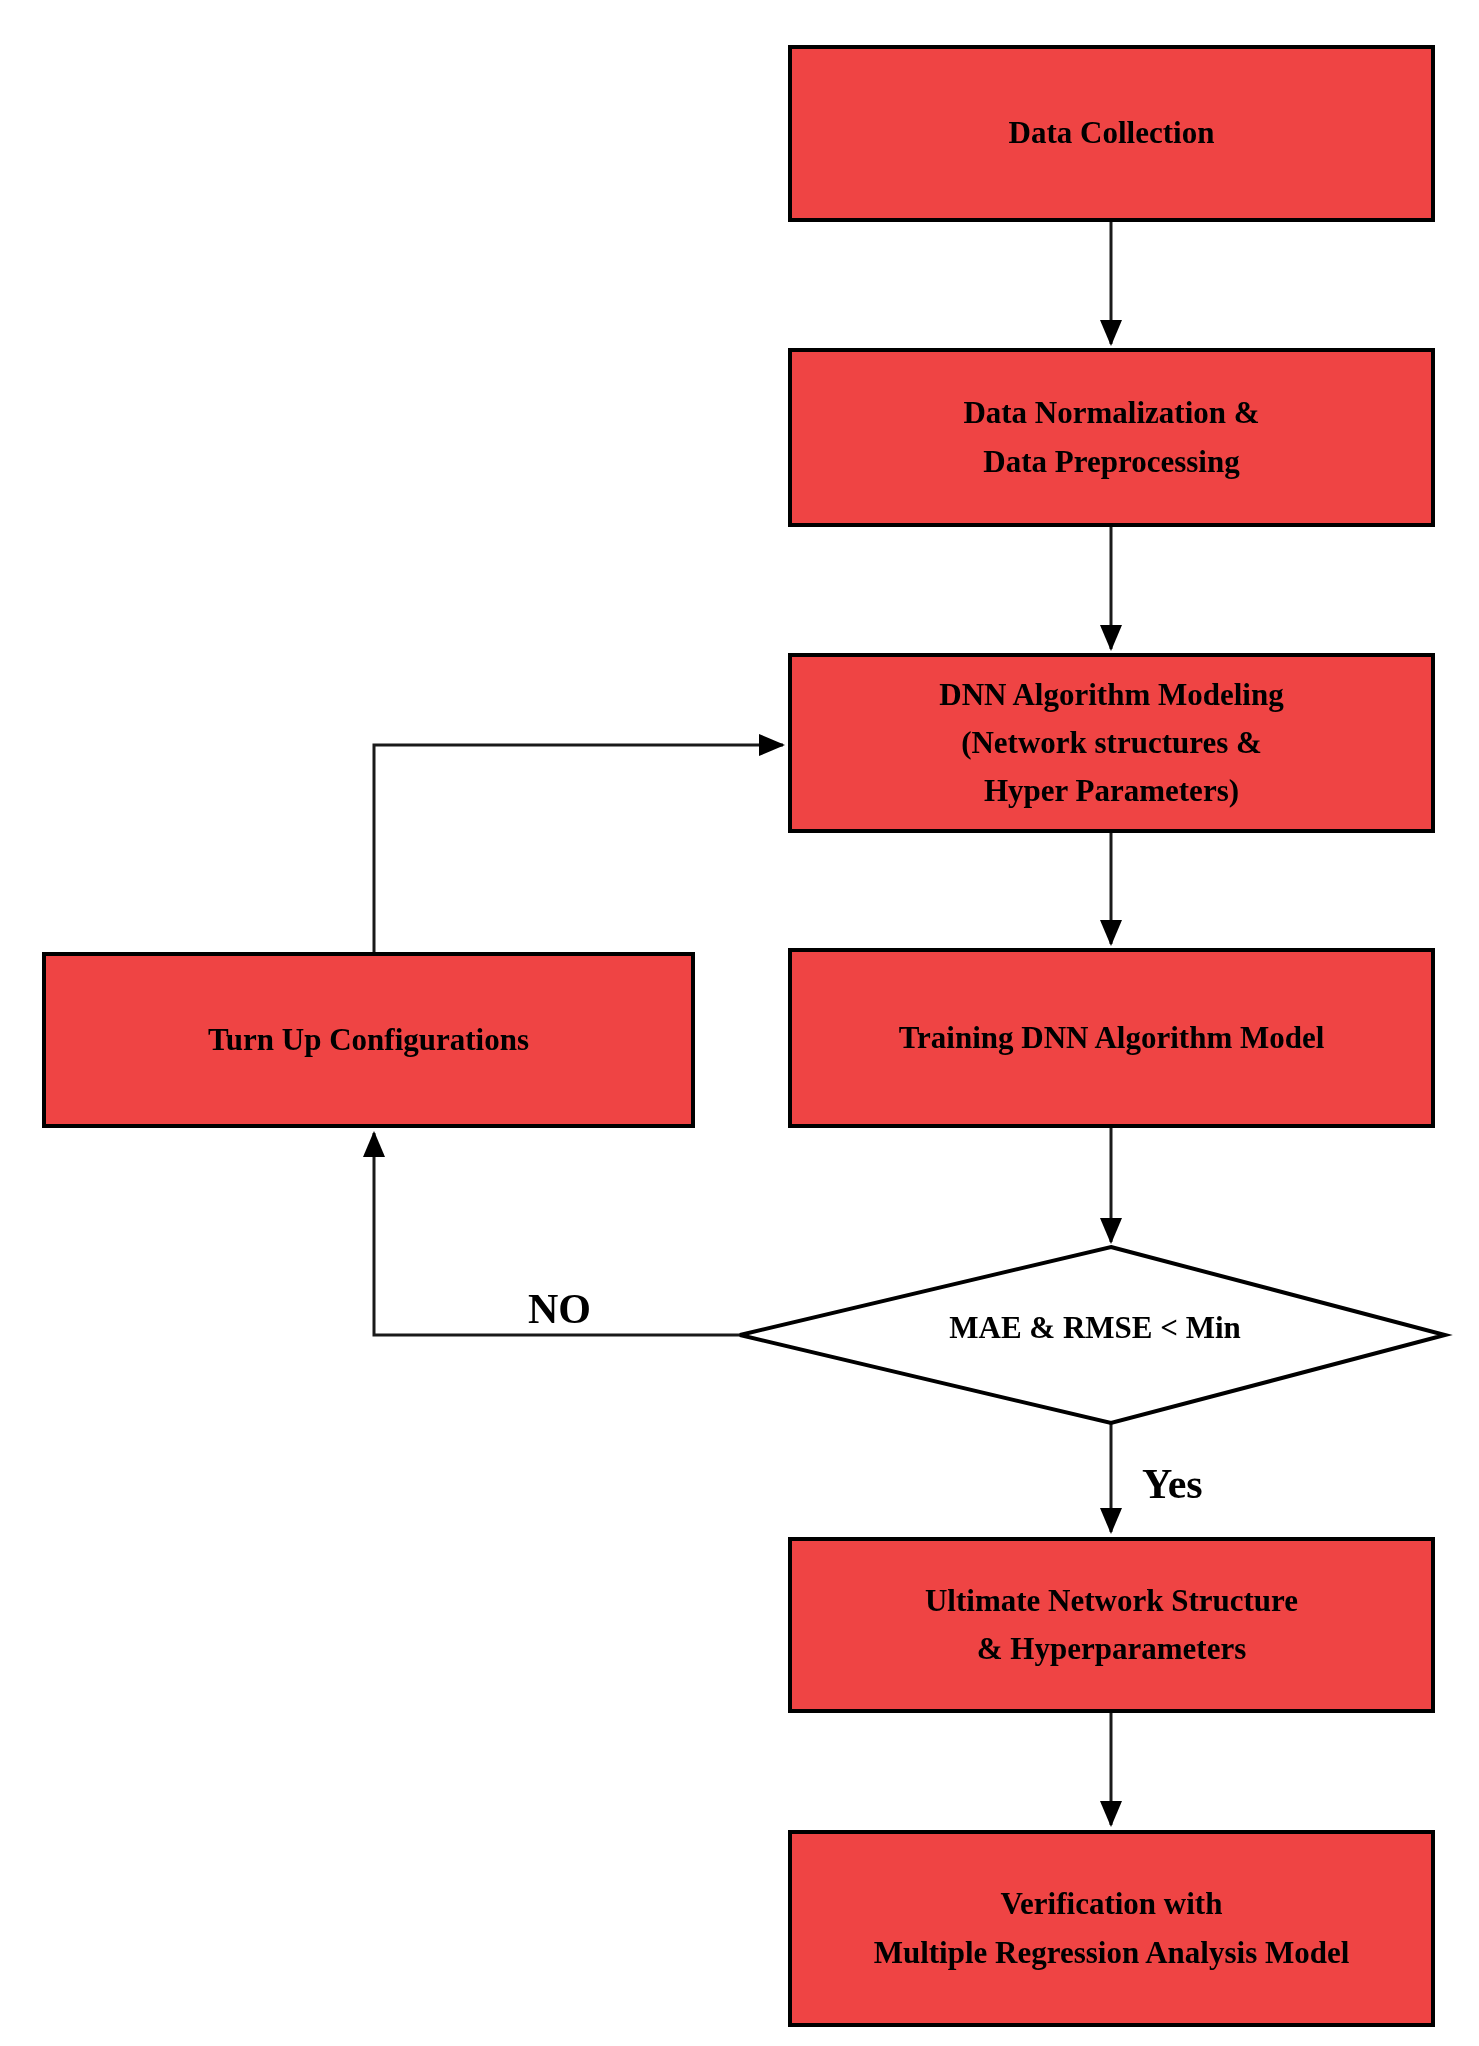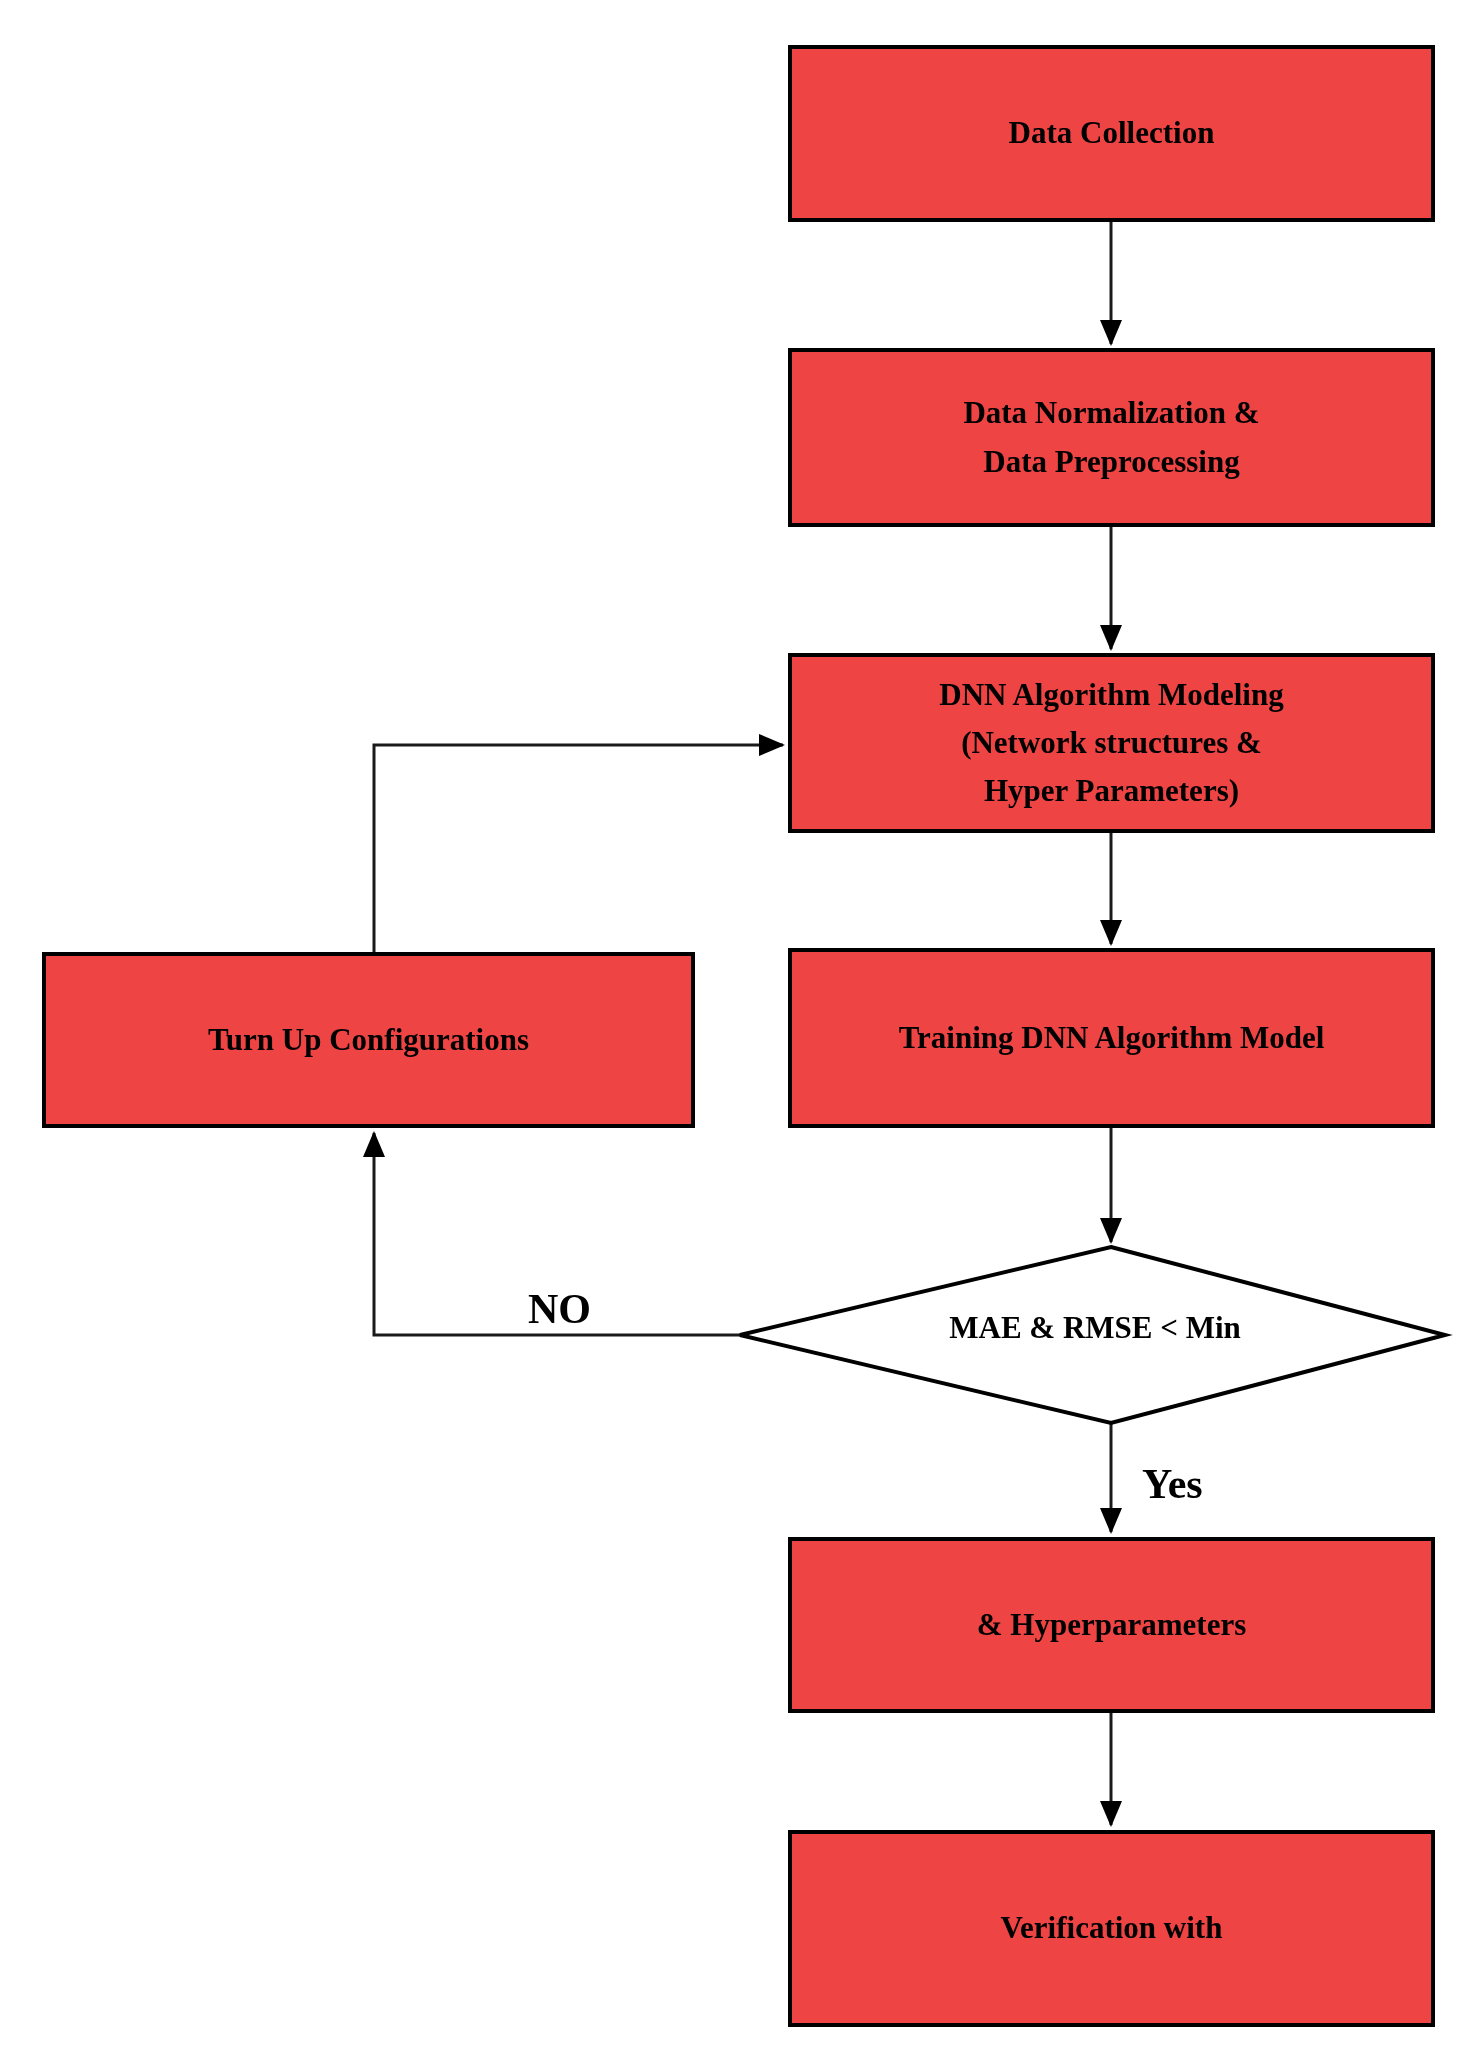--- a/index.html
+++ b/index.html
@@ -112,18 +112,20 @@
   <span>Turn Up Configurations</span>
 </div>
 
 <div class="decision-label">MAE &amp; RMSE &lt; Min</div>
 
 <div class="edge-label" id="label-no">NO</div>
 
 <div class="edge-label" id="label-yes">Yes</div>
 
 <div class="node" id="box-ultimate">
+  <span>Ultimate Network Structure</span>
   <span>&amp; Hyperparameters</span>
 </div>
 
 <div class="node" id="box-verification">
   <span>Verification with</span>
+  <span>Multiple Regression Analysis Model</span>
 </div>
 
 </body></html>

